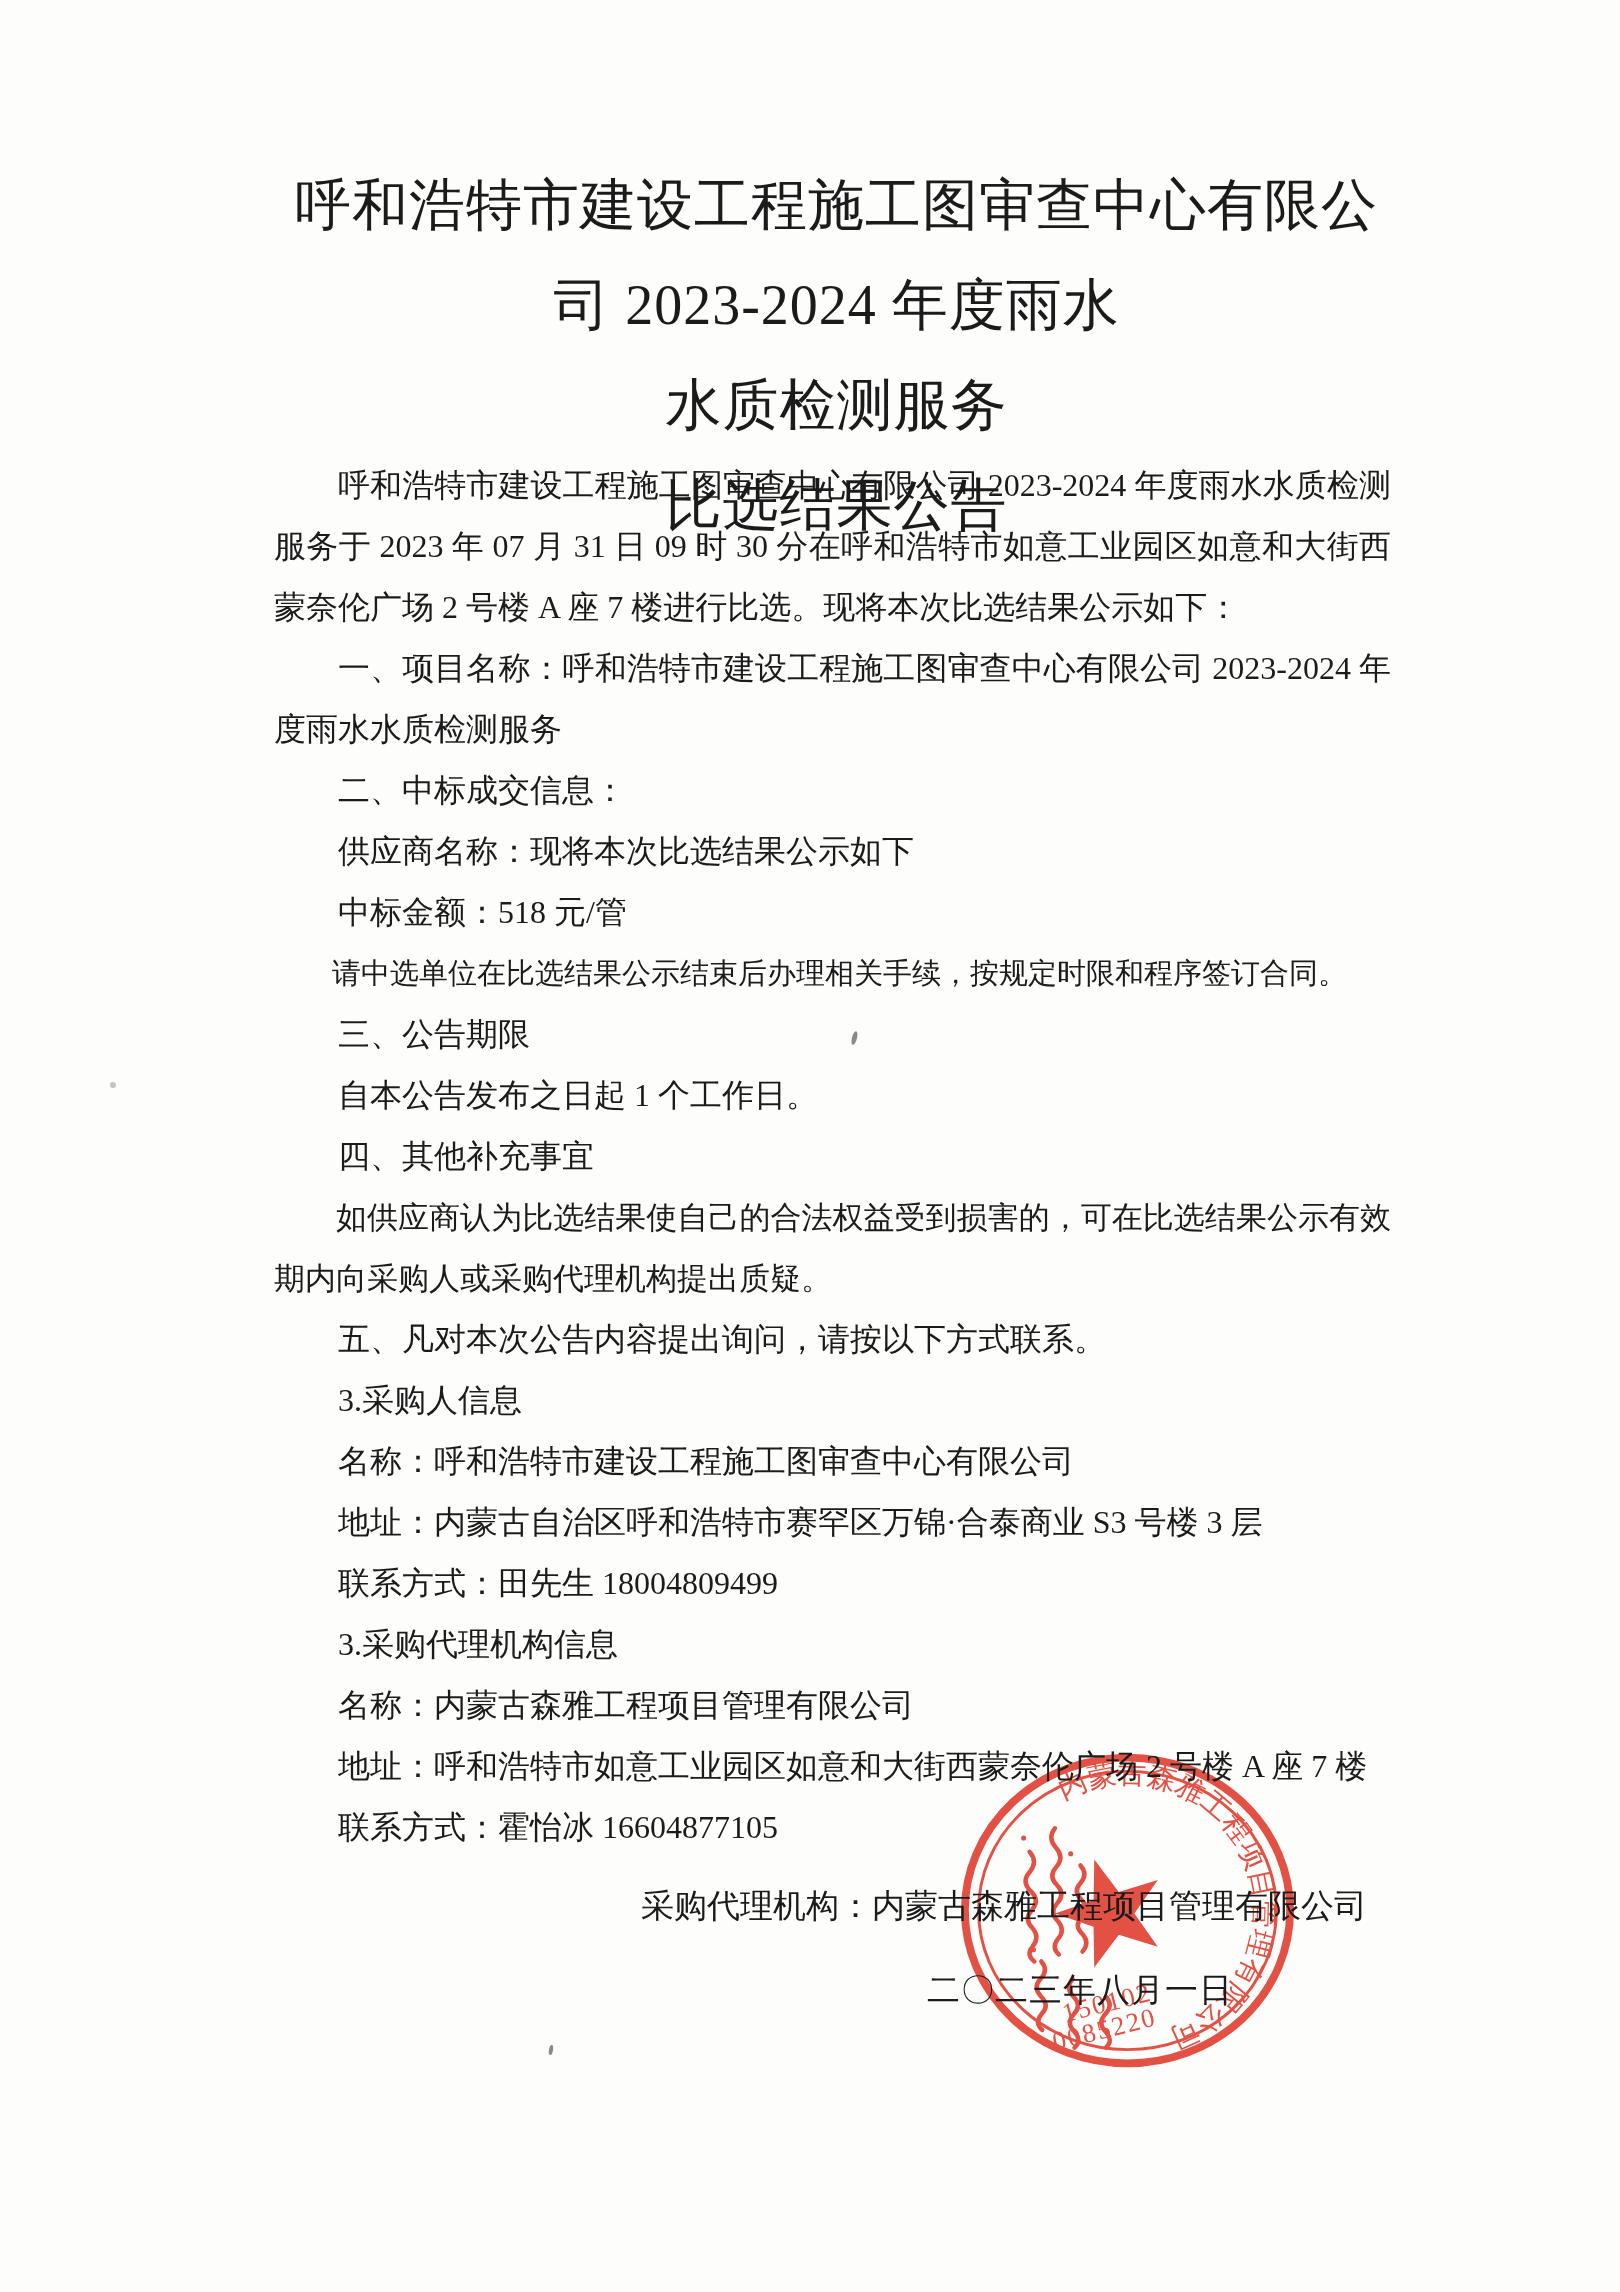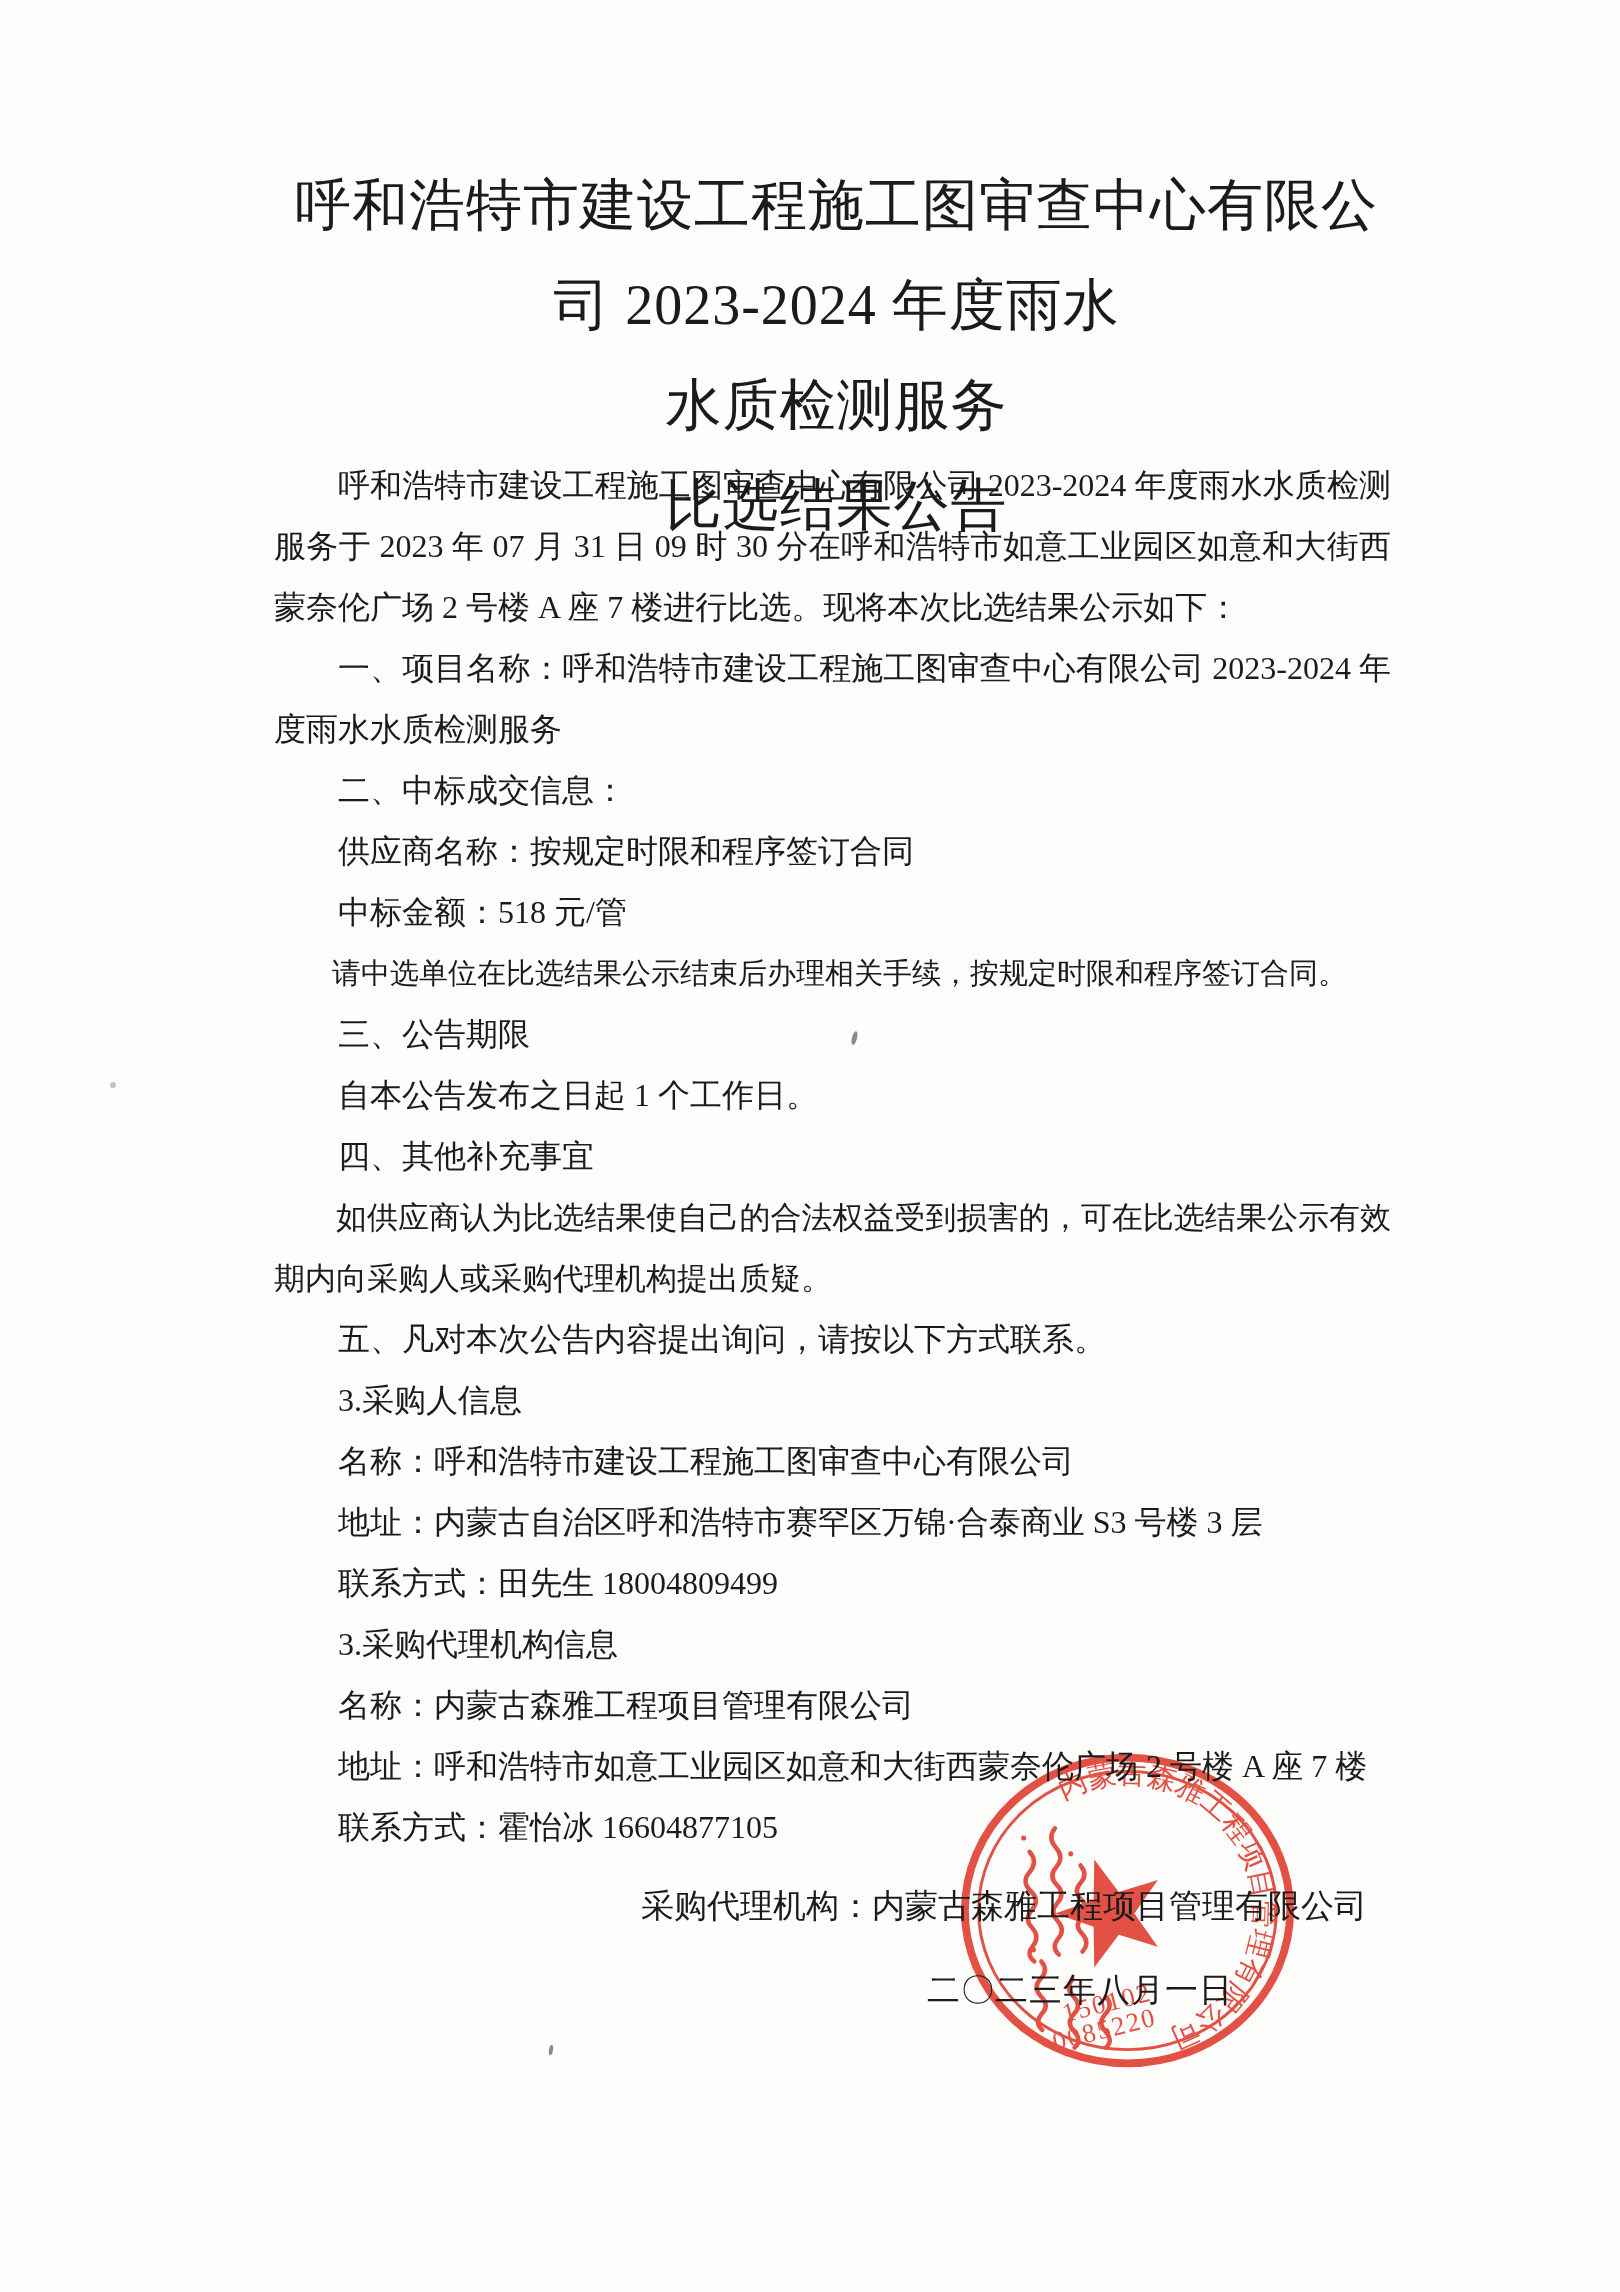--- a/index.html
+++ b/index.html
@@ -91,21 +91,21 @@
   <div class="title-block">
     <div>呼和浩特市建设工程施工图审查中心有限公司 2023-2024 年度雨水</div>
     <div>水质检测服务</div>
     <div>比选结果公告</div>
   </div>
 
   <div class="body-block">
     <p>呼和浩特市建设工程施工图审查中心有限公司 2023-2024 年度雨水水质检测服务于 2023 年 07 月 31 日 09 时 30 分在呼和浩特市如意工业园区如意和大街西蒙奈伦广场 2 号楼 A 座 7 楼进行比选。现将本次比选结果公示如下：</p>
     <p>一、项目名称：呼和浩特市建设工程施工图审查中心有限公司 2023-2024 年度雨水水质检测服务</p>
     <p>二、中标成交信息：</p>
-    <p>供应商名称：按规定时限和程序签订合同</p>
+    <p>供应商名称：现将本次比选结果公示如下</p>
     <p>中标金额：518 元/管</p>
     <p class="fit-one-line">请中选单位在比选结果公示结束后办理相关手续，按规定时限和程序签订合同。</p>
     <p>三、公告期限</p>
     <p>自本公告发布之日起 1 个工作日。</p>
     <p>四、其他补充事宜</p>
     <p class="fit-two-line">如供应商认为比选结果使自己的合法权益受到损害的，可在比选结果公示有效期内向采购人或采购代理机构提出质疑。</p>
     <p>五、凡对本次公告内容提出询问，请按以下方式联系。</p>
     <p>3.采购人信息</p>
     <p>名称：呼和浩特市建设工程施工图审查中心有限公司</p>
     <p>地址：内蒙古自治区呼和浩特市赛罕区万锦·合泰商业 S3 号楼 3 层</p>

